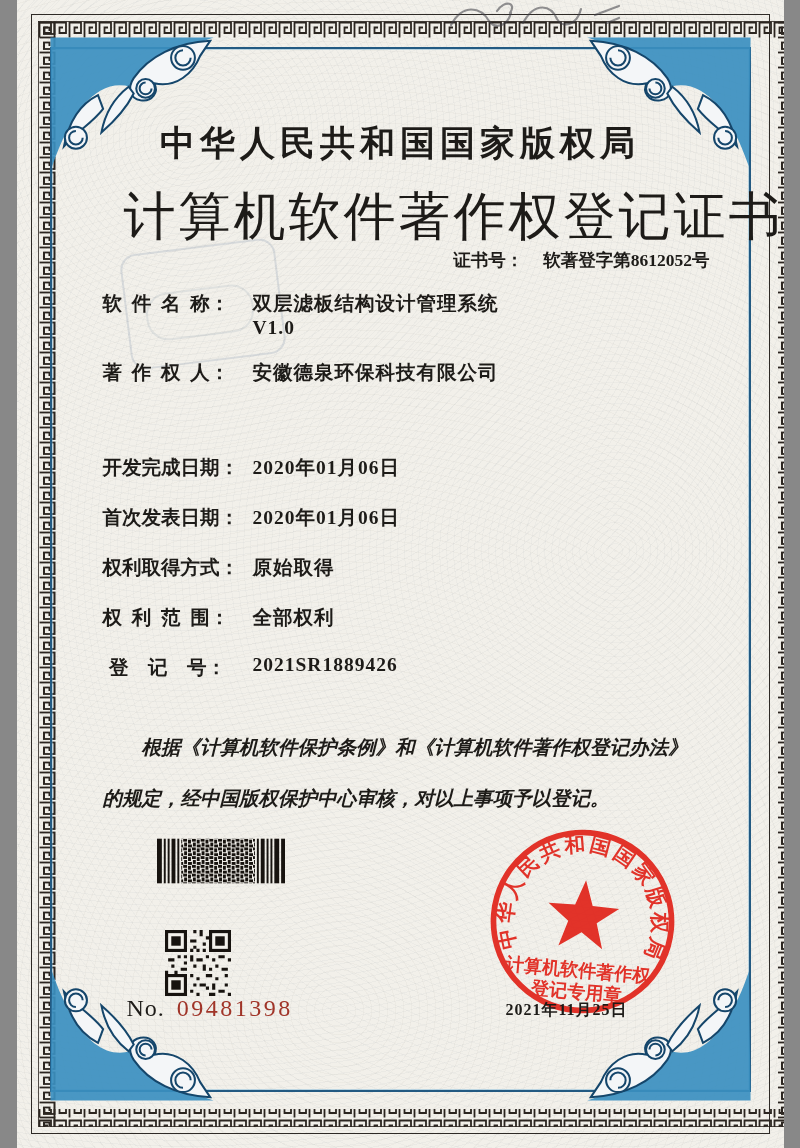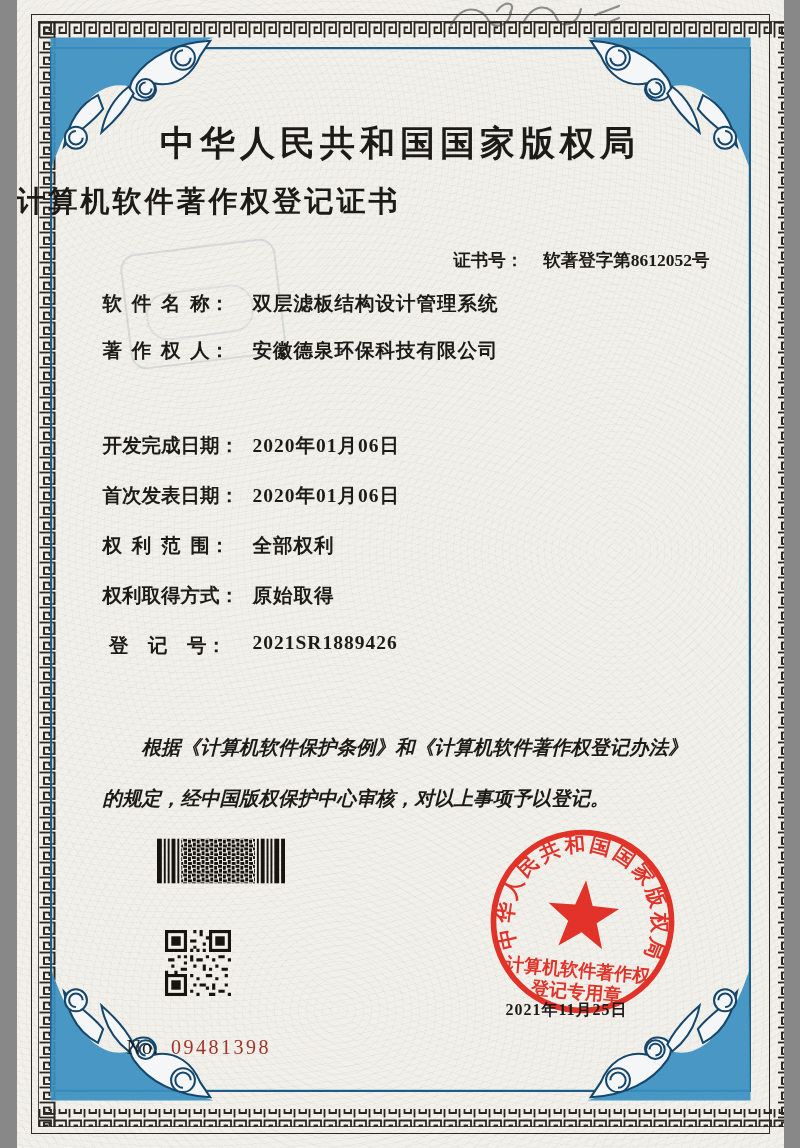--- a/index.html
+++ b/index.html
@@ -20,40 +20,40 @@
   .inner-frame{position:absolute;inset:47px 33px 56px 33px;border:2px solid #235a82;box-shadow:0 0 0 1px rgba(120,180,215,.45) inset;}
   
   .corner{position:absolute;width:178px;height:136px;}
   .corner.tl{left:26px;top:34px;}
   .corner.tr{right:26px;top:34px;transform:scaleX(-1);}
   .corner.bl{left:26px;bottom:44px;transform:scaleY(-1);}
   .corner.br{right:26px;bottom:44px;transform:scale(-1,-1);}
   
   .authority{position:absolute;top:120px;left:0;width:100%;text-align:center;
     font-size:35px;font-weight:bold;letter-spacing:5px;}
-  .cert-title{position:absolute;top:182px;left:0;width:100%;text-align:left;
-    font-size:29px;font-weight:bold;letter-spacing:3px;}
+  .cert-title{position:absolute;top:182px;left:0;width:100%;text-align:right;
+    font-size:52px;font-weight:normal;letter-spacing:3px;}
   .cert-no{position:absolute;top:248px;right:74px;font-size:17.5px;font-weight:bold;}
   .cert-no .v{margin-left:20px;}
   
   .fields{position:absolute;left:86px;top:290px;right:66px;}
   .row{display:flex;align-items:flex-start;font-size:19.5px;font-weight:bold;margin-bottom:23px;}
   .row .flabel{width:130px;flex:none;white-space:pre;}
   .row .fvalue{margin-left:20px;letter-spacing:1px;}
   .row .fvalue span{display:block;}
   .row.r1{margin-bottom:20px;}
   .row.r2{margin-bottom:68px;}
   .row.r7{margin-bottom:0;text-align:center;}
   
   .statement{position:absolute;left:86px;top:723px;width:604px;
     font-size:19.5px;font-weight:bold;line-height:2.6;text-indent:2em;font-style:italic;}
   
   .barcode{position:absolute;left:140px;top:838px;}
   .qr{position:absolute;left:148px;top:930px;}
-  .serial{position:absolute;left:110px;top:995px;font-size:20px;letter-spacing:1px;margin-top:41px;}
+  .serial{position:absolute;left:110px;top:995px;font-size:24px;letter-spacing:1px;}
   .serial .num{color:#a03428;margin-left:12px;letter-spacing:2.5px;}
   .seal{position:absolute;left:462px;top:818px;width:207px;height:207px;transform:rotate(5deg);opacity:.93;}
   .issue-date{position:absolute;left:489px;top:1000px;font-size:16px;font-weight:bold;letter-spacing:1px;z-index:5;}
   
   .scribble{position:absolute;left:420px;top:-3px;opacity:.55;}
   .ghost-stamp{position:absolute;left:108px;top:246px;width:152px;height:112px;
     border:2px solid rgba(110,132,158,.20);border-radius:16px;transform:rotate(-7deg);}
   .ghost-stamp::after{content:"";position:absolute;left:18px;top:40px;width:104px;height:44px;
     border:2px solid rgba(110,132,158,.14);border-radius:22px;}
 </style>
@@ -127,41 +127,42 @@
   <div class="cert-title">计算机软件著作权登记证书</div>
   <div class="cert-no">
     <span>证书号：</span><span class="v">软著登字第8612052号</span>
   </div>
 
   <div class="fields">
     <div class="row r1">
       <div class="flabel">软  件  名  称：</div>
       <div class="fvalue">
         <span>双层滤板结构设计管理系统</span>
+        <span>V1.0</span>
       </div>
     </div>
     <div class="row r2">
       <div class="flabel">著  作  权  人：</div>
       <div class="fvalue">安徽德泉环保科技有限公司</div>
     </div>
     <div class="row">
       <div class="flabel">开发完成日期：</div>
       <div class="fvalue">2020年01月06日</div>
     </div>
     <div class="row">
       <div class="flabel">首次发表日期：</div>
       <div class="fvalue">2020年01月06日</div>
     </div>
     <div class="row">
+      <div class="flabel">权利取得方式：</div>
+      <div class="fvalue">原始取得</div>
+    </div>
+    <div class="row">
       <div class="flabel">权  利  范  围：</div>
       <div class="fvalue">全部权利</div>
-    </div>
-    <div class="row">
-      <div class="flabel">权利取得方式：</div>
-      <div class="fvalue">原始取得</div>
     </div>
     <div class="row r7">
       <div class="flabel">登    记    号：</div>
       <div class="fvalue">2021SR1889426</div>
     </div>
   </div>
 
   <div class="statement">根据《计算机软件保护条例》和《计算机软件著作权登记办法》的规定，经中国版权保护中心审核，对以上事项予以登记。</div>
 
   <svg class="barcode" width="128" height="46" viewBox="0 0 132 46">

